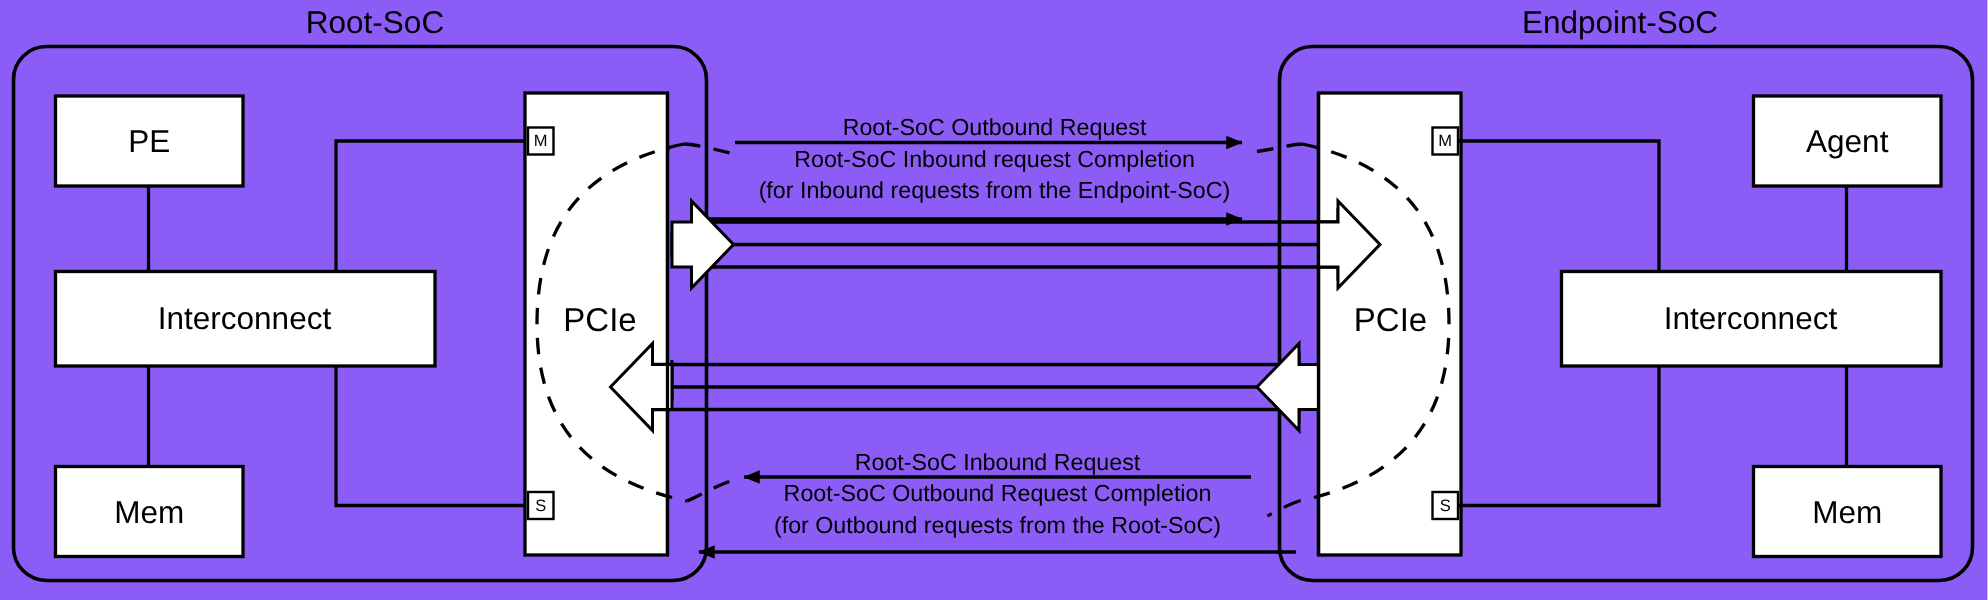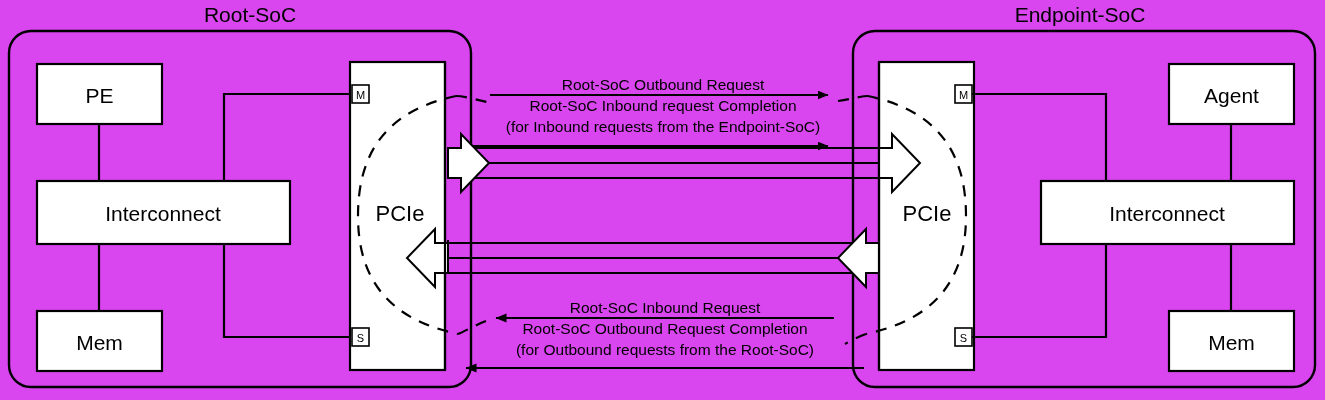--- a/index.html
+++ b/index.html
@@ -4,21 +4,21 @@
 <style>
   html, body {
     margin: 0;
     padding: 0;
     background: #ffffff;
   }
   #diagram-root {
     position: relative;
     width: 1325px;
     height: 400px;
-    background: #d946ef;
+    background: #8b5cf6;
     font-family: "Liberation Sans", sans-serif;
     overflow: hidden;
   }
   svg#diagram-svg {
     display: block;
     width: 1325px;
     height: 400px;
   }
   .box { fill: #ffffff; stroke: #000000; stroke-width: 2.2; }
   .soc-outline { fill: none; stroke: #000000; stroke-width: 2.4; }

